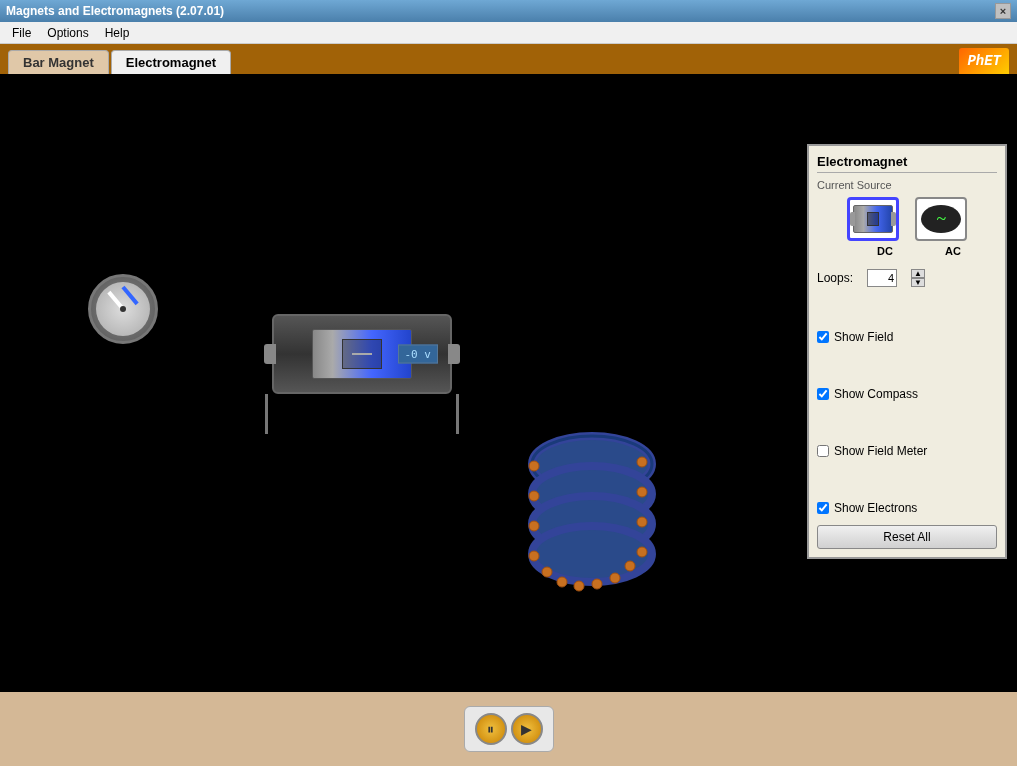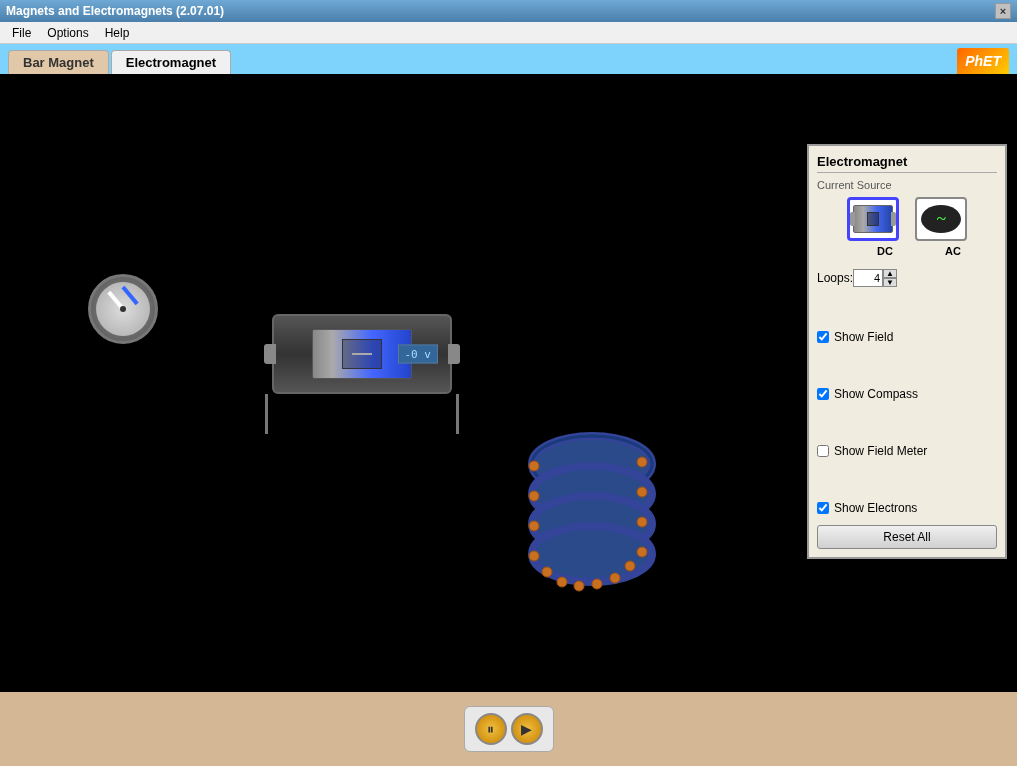--- a/index.html
+++ b/index.html
@@ -37,21 +37,21 @@
       border-bottom: 1px solid #ccc;
       font-size: 12px;
     }
     .menu-item {
       padding: 2px 8px;
       cursor: pointer;
     }
 
     
     #tabbar {
-      background: #7dd3fc;
+      background: #a16207;
       height: 30px;
       display: flex;
       align-items: flex-end;
       padding: 0 8px;
     }
     .tab {
       padding: 4px 14px;
       cursor: pointer;
       font-size: 13px;
       font-weight: bold;
@@ -75,21 +75,21 @@
       background: linear-gradient(135deg, #ff6600, #ffcc00);
       color: white;
       font-size: 14px;
       font-weight: bold;
       font-style: italic;
       padding: 2px 8px;
       border-radius: 3px 3px 0 0;
       height: 26px;
       display: flex;
       align-items: center;
-      font-family: Liberation Sans, sans-serif;
+      font-family: Liberation Mono, monospace;
     }
 
     
     #main {
       display: flex;
       width: 1017px;
       height: calc(766px - 22px - 22px - 30px);
       background: #000;
       position: relative;
     }
@@ -362,21 +362,21 @@
       color: #44ff44;
       font-size: 18px;
       font-family: serif;
       font-style: italic;
     }
 
     .loops-row {
       display: flex;
       align-items: center;
       margin-bottom: 6px;
-      gap: 0;
+      gap: 14px;
     }
     .loops-label { font-size: 12px; }
     .loops-input {
       width: 30px;
       height: 18px;
       border: 1px solid #888;
       text-align: right;
       font-size: 11px;
       padding: 1px 2px;
       background: white;

